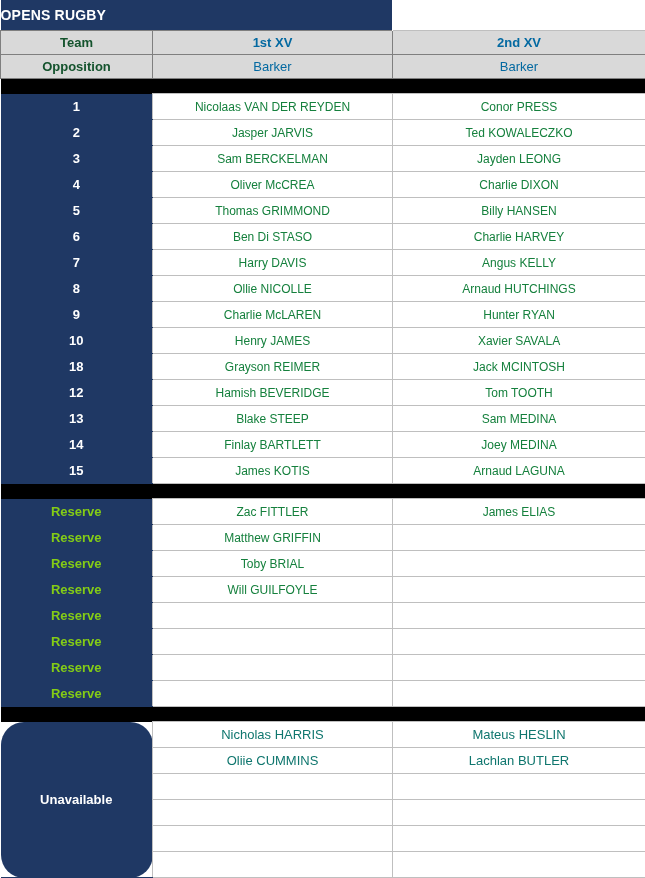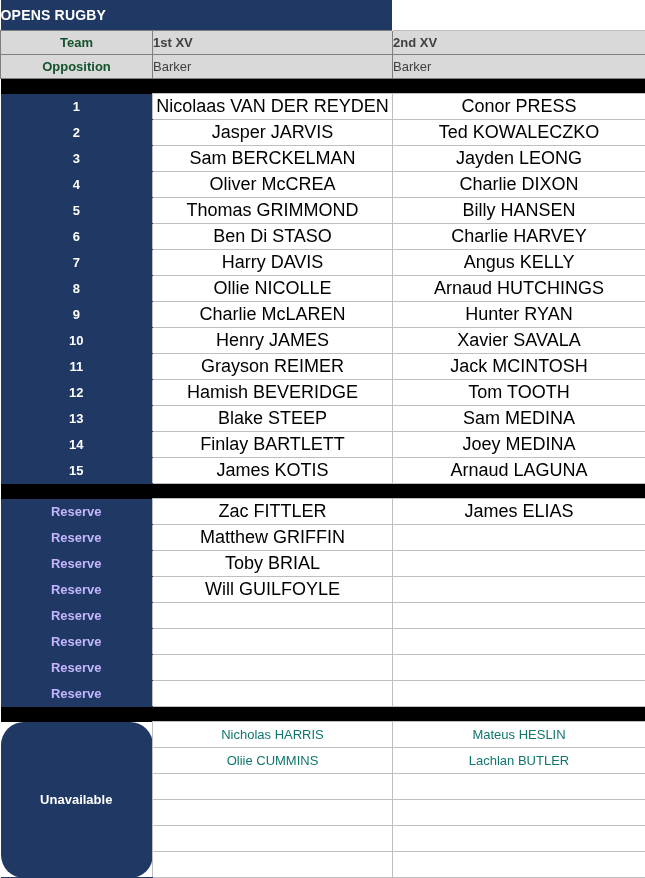--- a/index.html
+++ b/index.html
@@ -50,23 +50,23 @@
     background: #d9d9d9;
     color: #14532d;
     font-weight: bold;
     font-size: 13px;
     text-align: center;
     height: 23px;
     border: 1px solid #7f7f7f;
   }
   .hdr-val {
     background: #d9d9d9;
-    color: #404040;
-    font-size: 13px;
-    text-align: left;
+    color: #0369a1;
+    font-size: 13px;
+    text-align: center;
     height: 23px;
     border: 1px solid #7f7f7f;
   }
   .hdr-val.bold { font-weight: bold; }
 
   
   .black-row td {
     background: #000000;
     height: 14px;
     border: none;
@@ -77,31 +77,31 @@
     background: #1f3864;
     color: #ffffff;
     font-weight: bold;
     font-size: 13px;
     text-align: center;
     height: 25px;
     border-bottom: 1px solid #1f3864;
   }
   .name-cell {
     background: #ffffff;
-    color: #000000;
-    font-size: 18px;
+    color: #15803d;
+    font-size: 12px;
     text-align: center;
     height: 25px;
     border: 1px solid #bfbfbf;
   }
 
   
   .res-cell {
     background: #1f3864;
-    color: #c4b5fd;
+    color: #84cc16;
     font-weight: bold;
     font-size: 13px;
     text-align: center;
     height: 25px;
     border-bottom: 1px solid #1f3864;
   }
 
   
   .unavail-label {
     background: #1f3864;
@@ -200,21 +200,21 @@
       <td class="num-cell">9</td>
       <td class="name-cell">Charlie McLAREN</td>
       <td class="name-cell">Hunter RYAN</td>
     </tr>
     <tr>
       <td class="num-cell">10</td>
       <td class="name-cell">Henry JAMES</td>
       <td class="name-cell">Xavier SAVALA</td>
     </tr>
     <tr>
-      <td class="num-cell">11</td>
+      <td class="num-cell">18</td>
       <td class="name-cell">Grayson REIMER</td>
       <td class="name-cell">Jack MCINTOSH</td>
     </tr>
     <tr>
       <td class="num-cell">12</td>
       <td class="name-cell">Hamish BEVERIDGE</td>
       <td class="name-cell">Tom TOOTH</td>
     </tr>
     <tr>
       <td class="num-cell">13</td>

